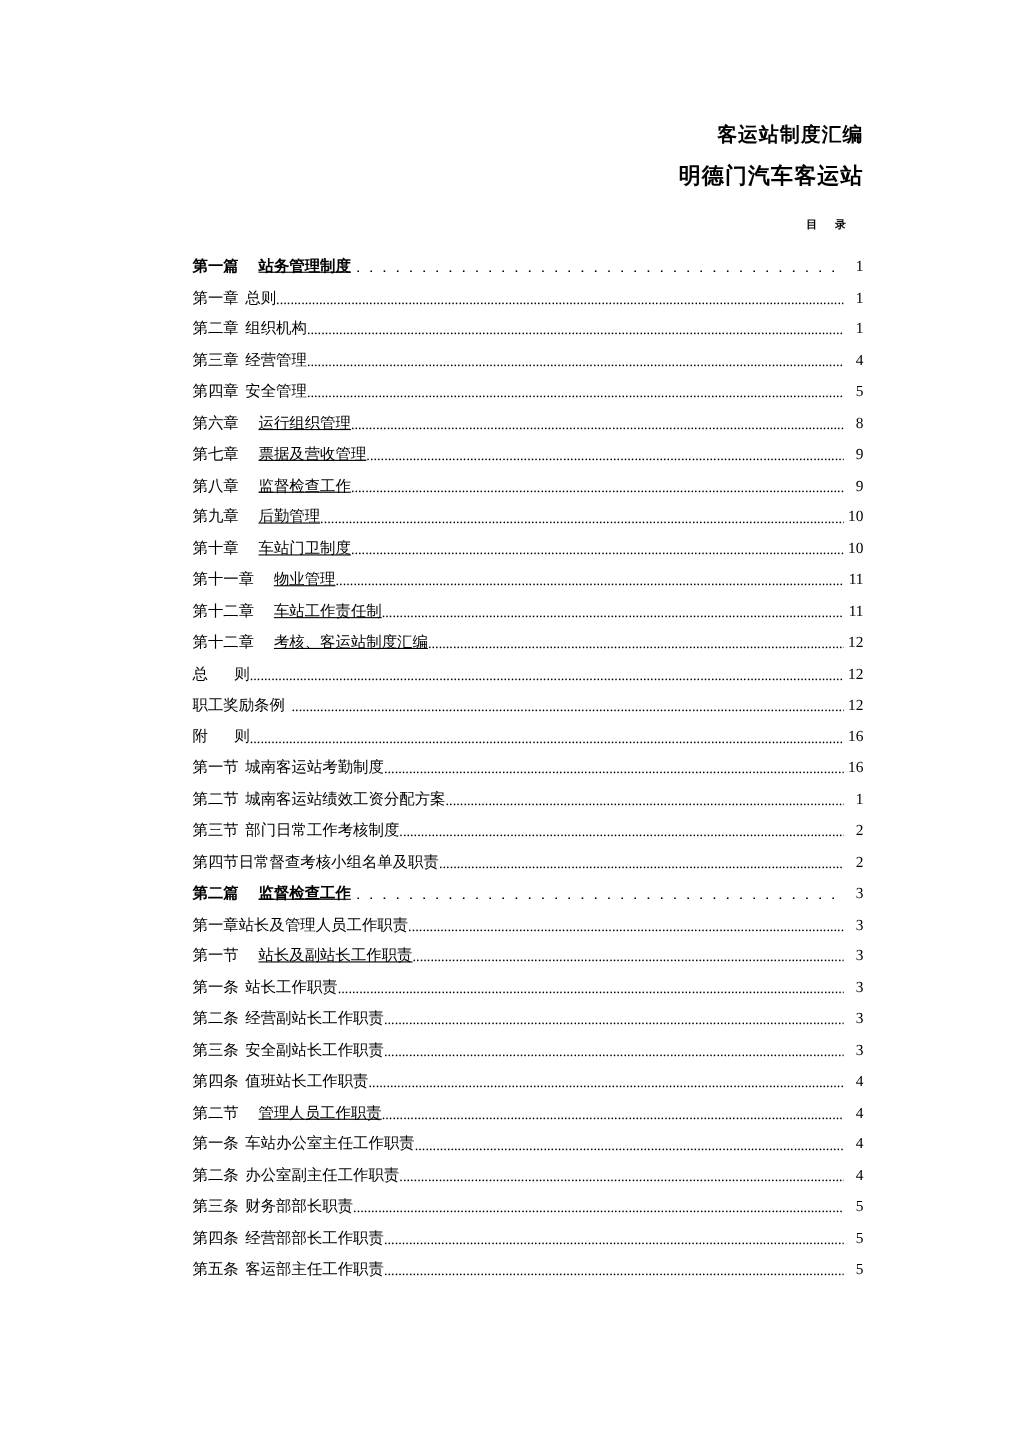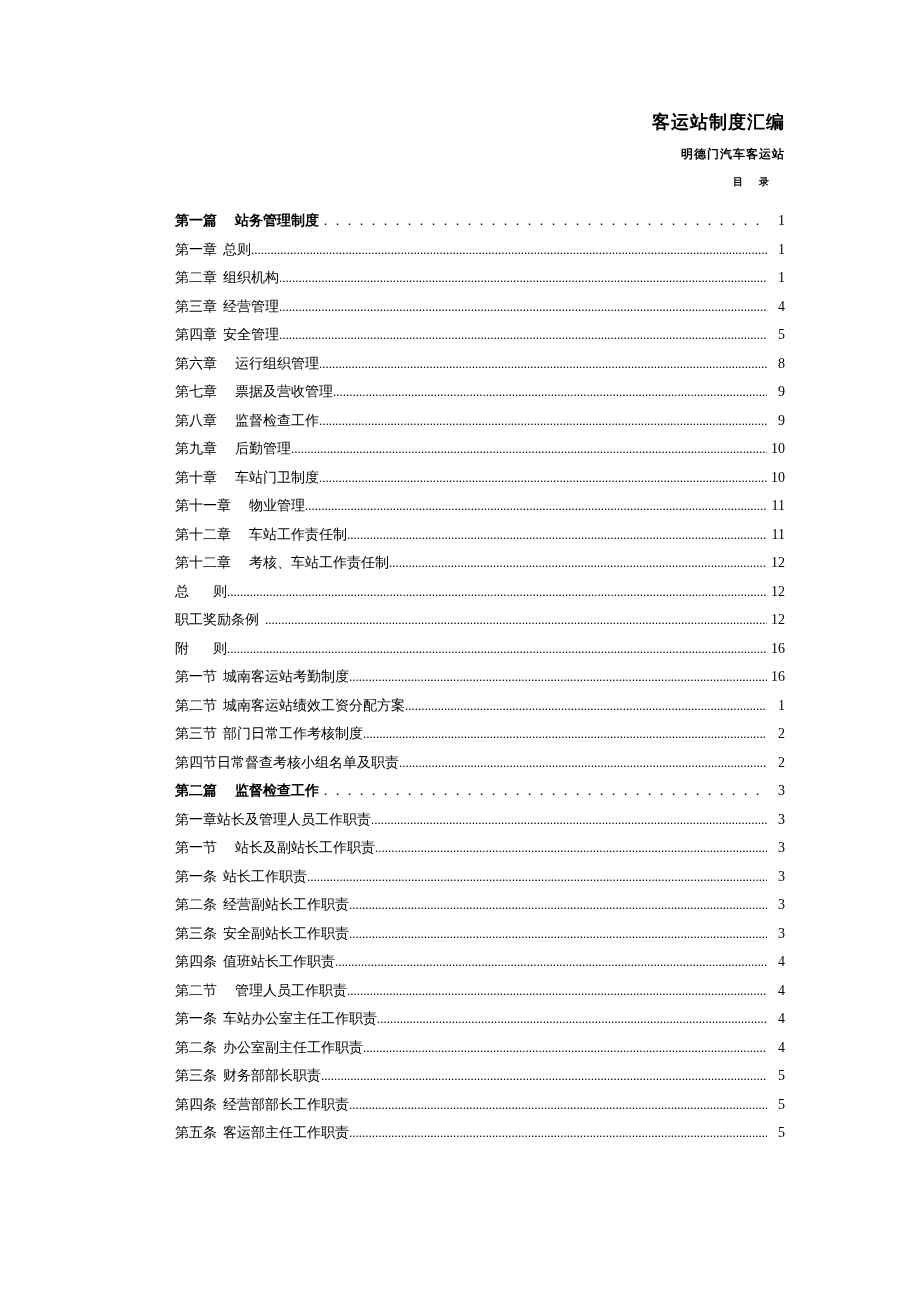--- a/index.html
+++ b/index.html
@@ -14,23 +14,23 @@
     }
     .title-block { text-align: right; margin-bottom: 18px; }
     .main-title {
       font-weight: bold;
       font-size: 18px;
       letter-spacing: 1px;
       margin-bottom: 12px;
     }
     .subtitle {
       font-weight: bold;
-      font-size: 12px;
+      font-size: 20px;
       letter-spacing: 1px;
-      margin-bottom: 12px;
+      margin-bottom: 24px;
     }
     .toc-header {
       font-weight: bold;
       font-size: 10px;
       letter-spacing: 16px;
       margin-bottom: 10px;
     }
     .toc { width: 100%; }
     .toc-row {
       display: flex;
@@ -61,21 +61,21 @@
     .toc-dots.wide::after {
       content: "．．．．．．．．．．．．．．．．．．．．．．．．．．．．．．．．．．．．．．．．．．．．．．．．．．．．．．．．．．";
       letter-spacing: -1px;
     }
     .toc-page {
       flex: 0 0 auto;
       padding-left: 2px;
       min-width: 18px;
       text-align: right;
     }
-    .indent-1 { padding-left: 12px; }
+    .indent-1 { padding-left: 12px; text-decoration: underline; }
   </style>
 </head>
 <body>
 
 <div class="title-block">
   <div class="main-title">客运站制度汇编</div>
   <div class="subtitle">明德门汽车客运站</div>
   <div class="toc-header">目录</div>
 </div>
 
@@ -147,21 +147,21 @@
       <span class="toc-page">11</span>
     </div>
     <div class="toc-row">
       <span class="toc-label">第十二章</span>
       <span class="toc-text indent-1">车站工作责任制</span>
       <span class="toc-dots"></span>
       <span class="toc-page">11</span>
     </div>
     <div class="toc-row">
       <span class="toc-label">第十二章</span>
-      <span class="toc-text indent-1">考核、车站工作责任制</span>
+      <span class="toc-text indent-1">考核、客运站制度汇编</span>
       <span class="toc-dots"></span>
       <span class="toc-page">12</span>
     </div>
     <div class="toc-row">
       <span class="toc-label spaced">总</span>
       <span class="toc-text">则</span>
       <span class="toc-dots"></span>
       <span class="toc-page">12</span>
     </div>
     <div class="toc-row">

